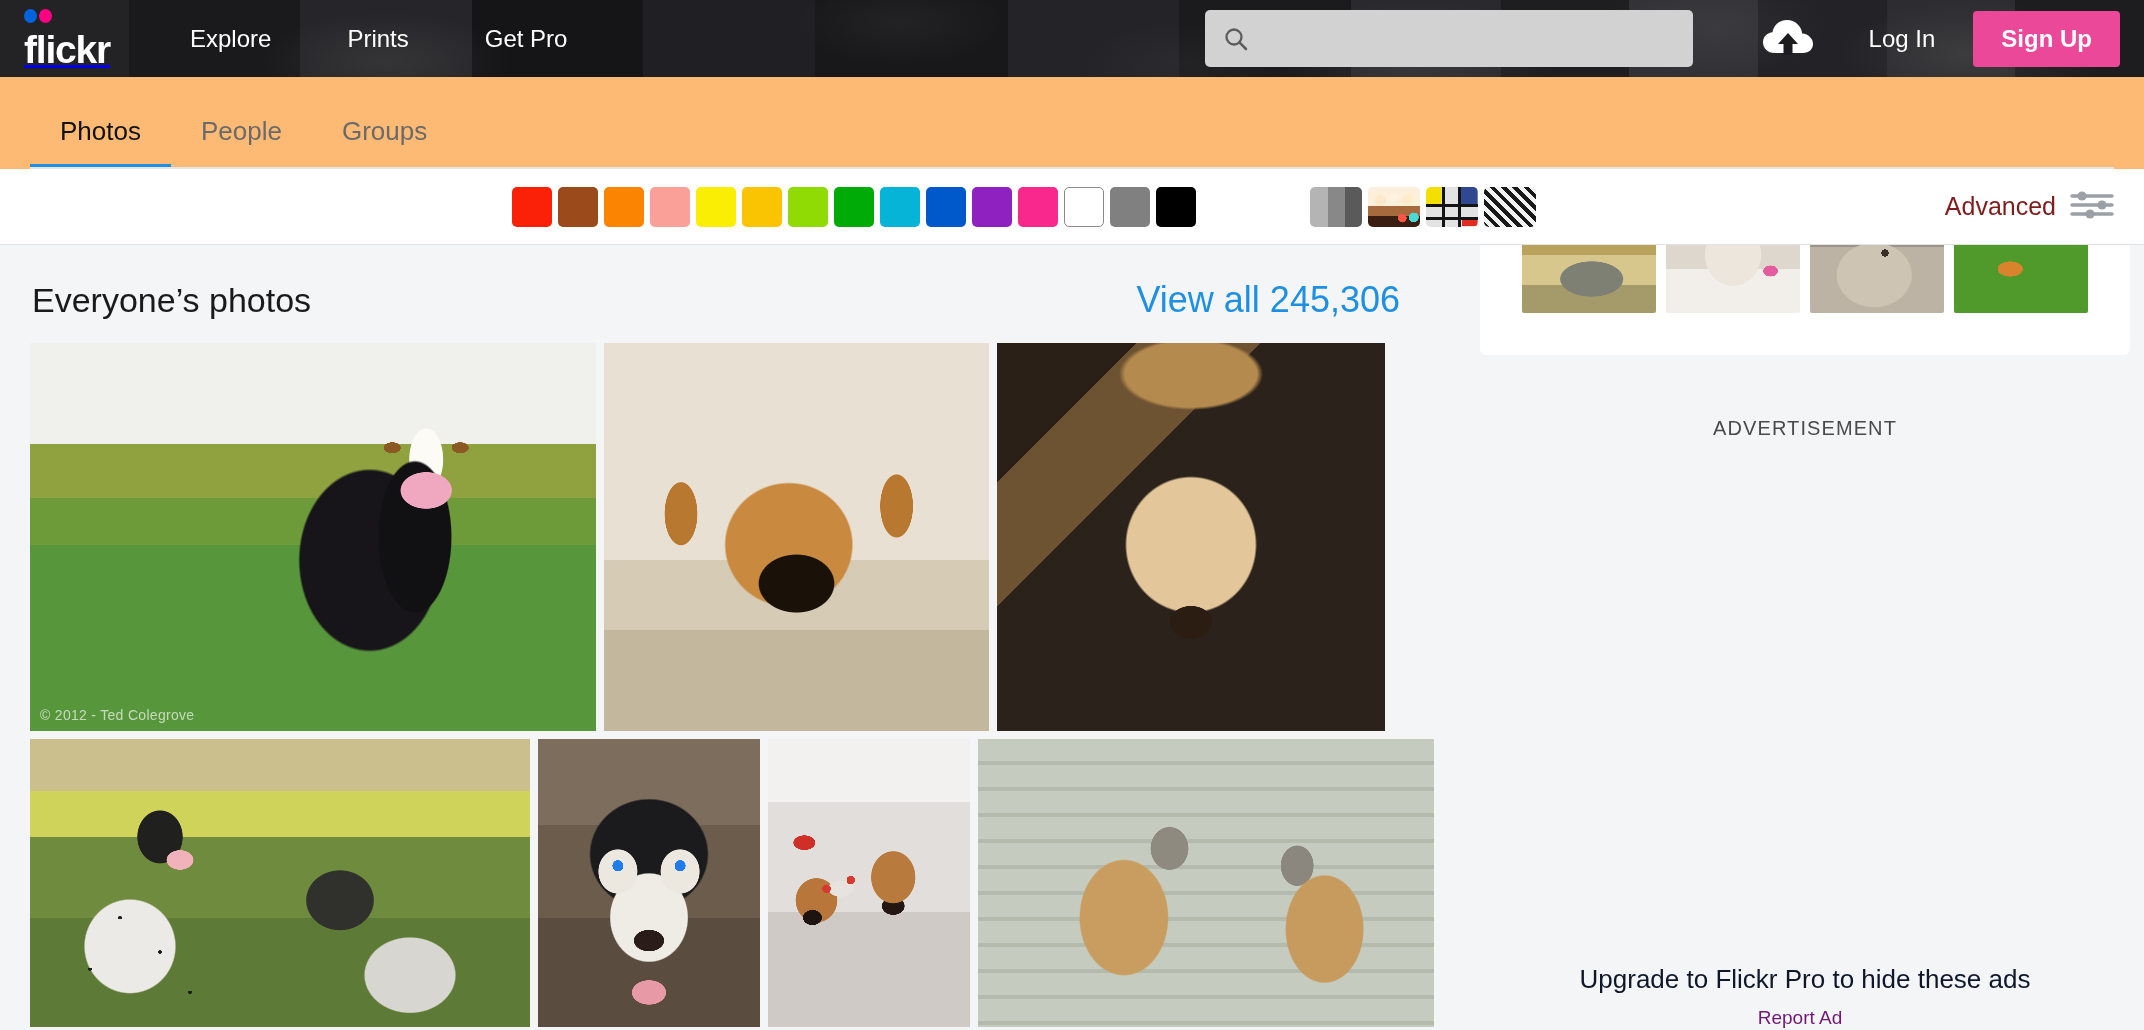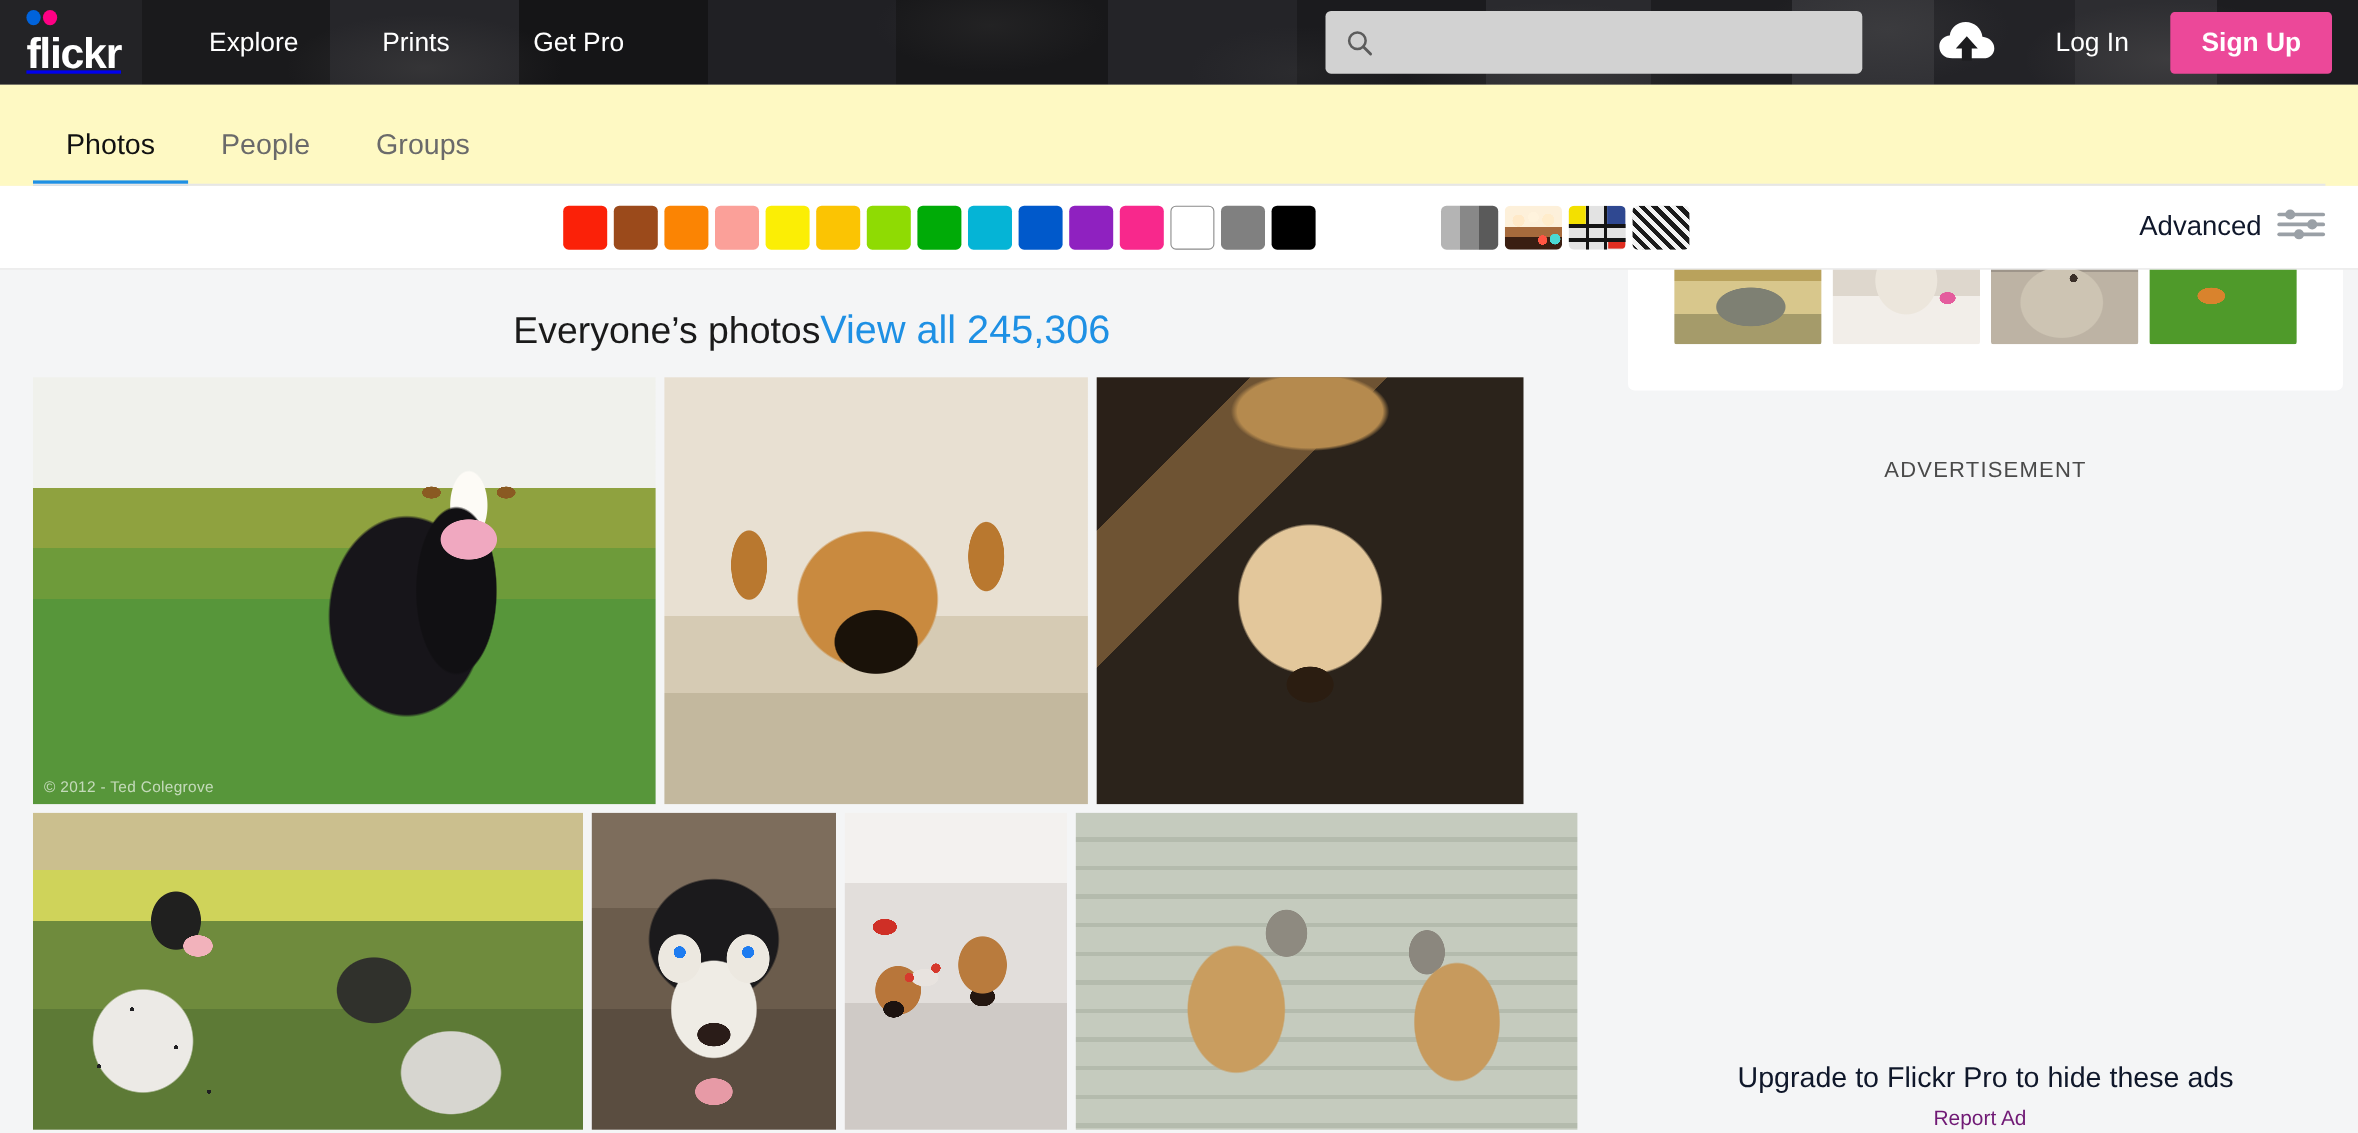--- a/index.html
+++ b/index.html
@@ -112,21 +112,21 @@
     border: none; border-radius: 4px;
     padding: 0 28px; height: 56px;
     margin-left: 12px;
     cursor: pointer;
     font-family: "Liberation Sans", sans-serif;
     white-space: nowrap;
   }
 
   
   .tabs-bar {
-    background: #fef9c3;
+    background: #fdba74;
     height: 92px;
     display: flex;
     align-items: flex-end;
     padding-left: 30px;
     position: relative;
   }
   .tab {
     font-size: 26px;
     color: #6a6a6a;
     padding: 0 30px 22px 30px;
@@ -205,38 +205,37 @@
   .pat-hatch {
     background:
       repeating-linear-gradient(45deg, #1a1a1a 0 4px, #f2f2f2 4px 8px),
       repeating-linear-gradient(-45deg, rgba(20,20,20,.55) 0 4px, transparent 4px 9px);
   }
   .advanced {
     margin-left: auto;
     display: flex; align-items: center; gap: 14px;
     cursor: pointer;
   }
-  .advanced-label { font-size: 25px; color: #0f172a; white-space: nowrap; }
+  .advanced-label { font-size: 25px; color: #7f1d1d; white-space: nowrap; }
 
   
   .main {
     display: flex;
     background: #f4f5f6;
     height: calc(1030px - 77px - 92px - 77px);
   }
   .content-col {
     width: 1432px;
     padding: 0 30px;
     flex: 0 0 auto;
   }
   .content-head {
     display: flex; align-items: baseline;
-    justify-content: center;
+    justify-content: space-between;
     padding: 34px 2px 22px 2px;
-    margin-left: 44px;
   }
   .content-title { font-size: 34px; color: #1a1a1a; }
   .view-all { font-size: 36px; color: #1e90e4; text-decoration: none; white-space: nowrap; }
   .view-all .count { font-weight: normal; }
 
   .photo-grid { display: flex; flex-direction: column; gap: 8px; }
   .photo-row { display: flex; gap: 8px; }
   .photo {
     overflow: hidden;
     position: relative;

